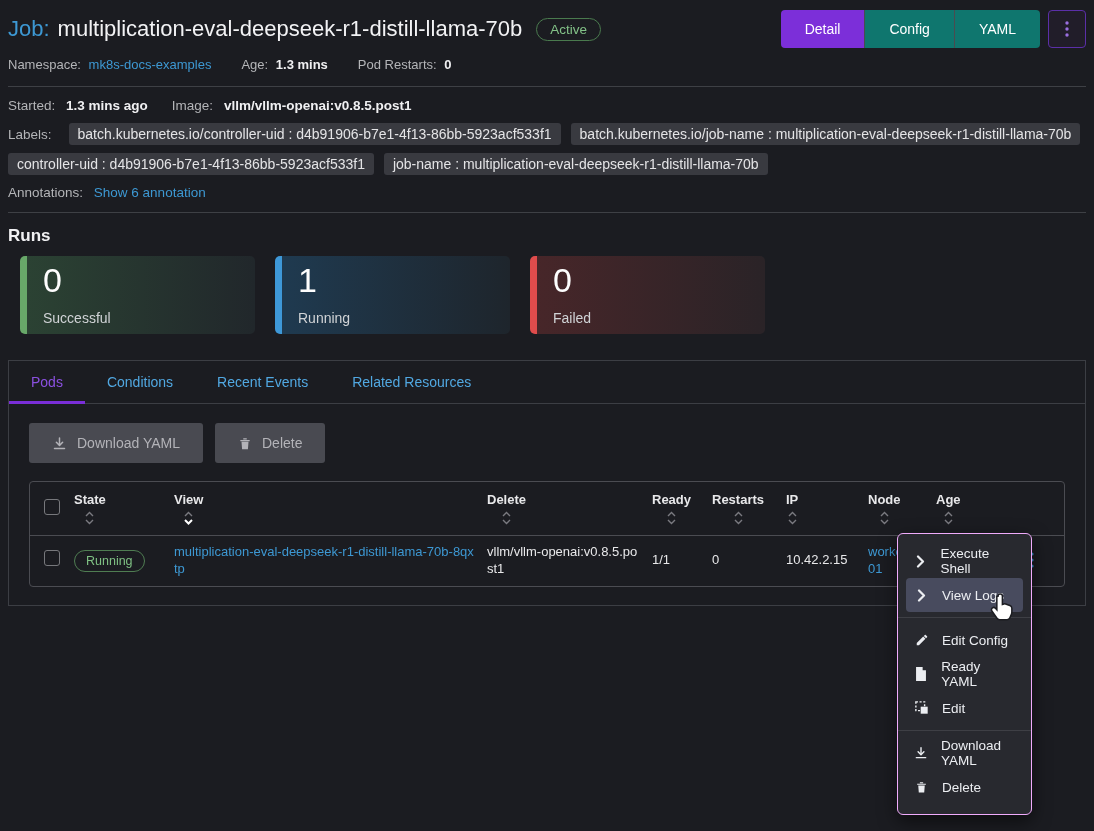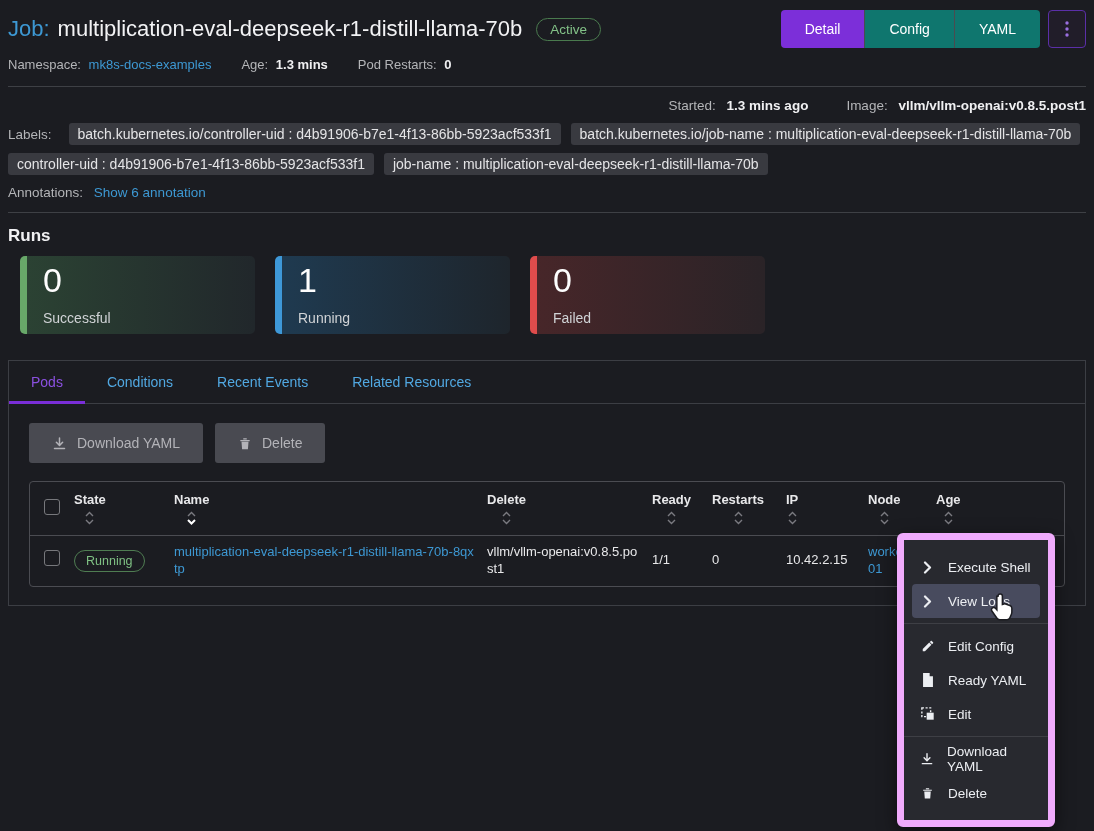--- a/index.html
+++ b/index.html
@@ -36,21 +36,21 @@
     background:#211d29; border:1px solid #5b2fa8; cursor:pointer;
     display:flex; align-items:center; justify-content:center;
   }
   .meta-row { display:flex; gap:30px; margin-top:9px; font-size:13px; }
   .meta-item { color:#b4b5b8; }
   .meta-item .val { color:#f0f0f2; font-weight:700; margin-left:4px; }
   a.link { color:#3d98d3; text-decoration:none; cursor:pointer; }
   .divider { border:none; border-top:1px solid #3e4045; margin:14px 0 0 0; }
 
   
-  .detail-line { margin-top:11px; display:flex; gap:38px; font-size:13.5px;justify-content:flex-end; }
+  .detail-line { margin-top:11px; display:flex; gap:24px; font-size:13.5px; }
   .dl-label { color:#b4b5b8; margin-right:7px; }
   .dl-val { color:#f0f0f2; font-weight:700; }
   .labels-line { margin-top:10px; display:flex; flex-wrap:wrap; gap:8px 10px; align-items:center; font-size:13.5px; }
   .label-badge {
     background:#393a40; color:#e4e4e6; border-radius:3px;
     padding:3px 9px; font-size:14px; white-space:nowrap;
   }
   .annotations-line { margin-top:10px; font-size:13.5px; }
 
   
@@ -93,22 +93,22 @@
   .th-inner { display:inline-flex; align-items:center; gap:4px;flex-direction:column; }
   .checkbox { width:16px; height:16px; border:1px solid #77787c; border-radius:3px;
               background:transparent; display:inline-block; cursor:pointer; }
   .state-badge { border:1px solid #4f7d52; color:#7fc184; border-radius:999px;
                  padding:2px 11px; font-size:12.5px; display:inline-block; }
   .break { word-break:break-all; }
   .row-kebab { background:none; border:none; cursor:pointer; padding:4px 8px; }
 
   
   .context-menu {
-    position:absolute; left:897px; top:533px; width:158px; z-index:10;
-    background:#28292f; border:7px solid #f0abfc; border-radius:6px;
+    position:absolute; left:897px; top:533px; width:135px; z-index:10;
+    background:#28292f; border:1px solid #f0abfc; border-radius:6px;
     box-shadow:0 6px 18px rgba(0,0,0,.55); padding:5px 0;
   }
   .menu-group { padding:5px 0; }
   .menu-group + .menu-group { border-top:1px solid #3e3f45; }
   .menu-item { height:34px; display:flex; align-items:center; gap:13px;
                padding:0 16px; font-size:13.5px; color:#eceef2; cursor:pointer; }
   .menu-item.highlight { margin:0 8px; padding:0 8px; background:#484b5e; border-radius:4px; }
   .menu-item .mi-icon { width:15px; display:flex; justify-content:center; }
 
   .cursor-hand { position:absolute; left:987px; top:593px; z-index:11; pointer-events:none; }
@@ -243,21 +243,21 @@
           <tr>
             <th style="padding-left:14px;"><span class="checkbox"></span></th>
             <th><span class="th-inner">
                   <span>State</span>
               <svg width="9" height="14" viewBox="0 0 9 14">
                     <path d="M1 5l3.5-3.5L8 5" fill="none" stroke="#7a7a80" stroke-width="1.4"></path>
                     <path d="M1 9l3.5 3.5L8 9" fill="none" stroke="#7a7a80" stroke-width="1.4"></path>
                   </svg>
                 </span></th>
             <th><span class="th-inner">
-                  <span>Name</span>
+                  <span>View</span>
               <svg width="9" height="14" viewBox="0 0 9 14">
                     <path d="M1 5l3.5-3.5L8 5" fill="none" stroke="#7a7a80" stroke-width="1.4"></path>
                     <path d="M1 9l3.5 3.5L8 9" fill="none" stroke="#ffffff" stroke-width="2"></path>
                   </svg>
                 </span></th>
             <th><span class="th-inner">
                   <span>Delete</span>
               <svg width="9" height="14" viewBox="0 0 9 14">
                     <path d="M1 5l3.5-3.5L8 5" fill="none" stroke="#7a7a80" stroke-width="1.4"></path>
                     <path d="M1 9l3.5 3.5L8 9" fill="none" stroke="#7a7a80" stroke-width="1.4"></path>

